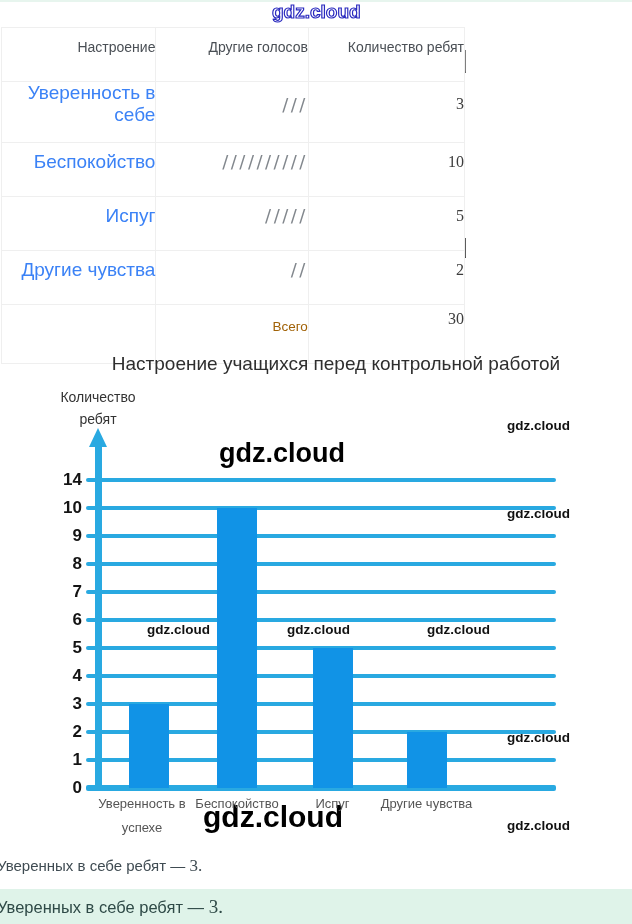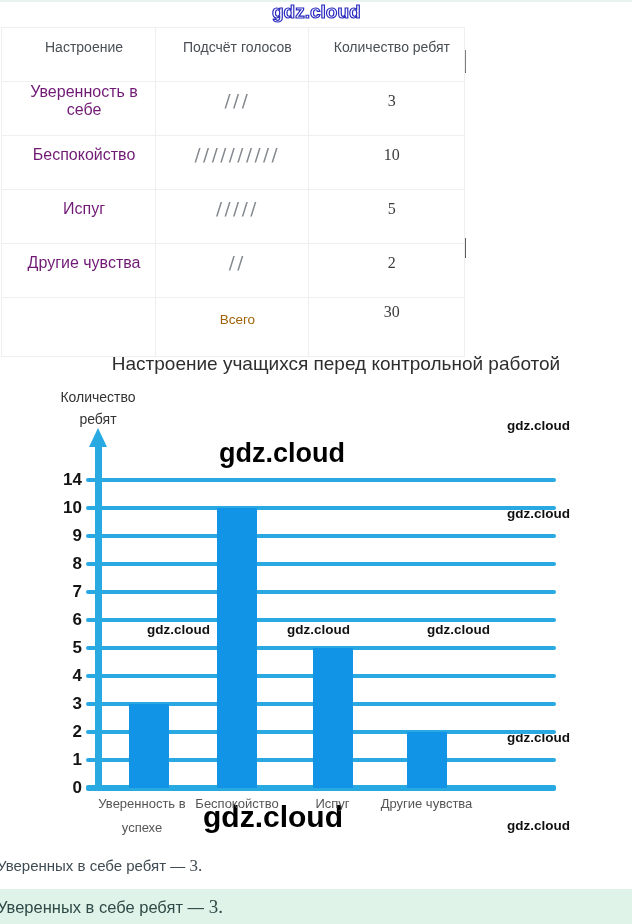--- a/index.html
+++ b/index.html
@@ -3,27 +3,27 @@
 <meta charset="utf-8">
 <style>
   html,body{margin:0;padding:0;background:#fff;}
   #page{position:relative;width:632px;height:924px;background:#ffffff;overflow:hidden;
         font-family:"Liberation Sans",sans-serif;}
   #top-strip{position:absolute;left:0;top:0;width:632px;height:2px;background:#e7f5ee;}
 
   
   .data-table{position:absolute;left:1px;top:27px;width:464px;border-collapse:collapse;
               background:#fff;border:1px solid #ececec;}
-  .data-table td,.data-table th{border:1px solid #efefef;padding:0 0 16px 11px;text-align:center;
+  .data-table td,.data-table th{border:1px solid #efefef;padding:0 0 16px 11px;text-align:right;
               vertical-align:middle;height:37px;}
   .data-table th{font-weight:normal;font-size:14px;color:#4a4f55;}
   .col-mood{width:143px;}
   .col-tally{width:142px;}
   .col-count{width:146px;}
-  .cell-mood{font-size:16px;color:#701a75;}
+  .cell-mood{font-size:19px;color:#3b82f6;}
   .cell-tally{font-size:18px;color:#82878d;letter-spacing:2.5px;font-family:"DejaVu Sans",sans-serif;}
   .cell-count{font-size:16px;color:#3c3c3c;font-family:"Liberation Serif",serif;}
   .cell-total-label{font-size:13.5px;color:#a16207;vertical-align:top;padding-top:5px;}
   .cell-count.top{vertical-align:top;padding-top:5px;}
 
   
   .paragraph{position:absolute;left:0;top:262px;width:600px;font-size:15.5px;color:#3d464d;}
   .paragraph .pline{display:block;height:33px;line-height:20px;}
 
   
@@ -76,21 +76,21 @@
   <span class="wm wm-small" style="left:287px;top:622px;">gdz.cloud</span>
   <span class="wm wm-small" style="left:427px;top:622px;">gdz.cloud</span>
   <span class="wm wm-small" style="left:507px;top:730px;">gdz.cloud</span>
   <span class="wm wm-big" style="left:203px;top:800px;font-size:30px;">gdz.cloud</span>
   <span class="wm wm-small" style="left:507px;top:818px;">gdz.cloud</span>
 
   <table class="data-table">
     <tbody>
         <tr>
       <th class="col-mood">Настроение</th>
-      <th class="col-tally">Подсчёт голосов</th>
+      <th class="col-tally">Другие голосов</th>
       <th class="col-count">Количество ребят</th>
     </tr>
     <tr>
       <td class="cell-mood">Уверенность в себе</td>
       <td class="cell-tally">///</td>
       <td class="cell-count">3</td>
     </tr>
     <tr>
       <td class="cell-mood">Беспокойство</td>
       <td class="cell-tally">//////////</td>

